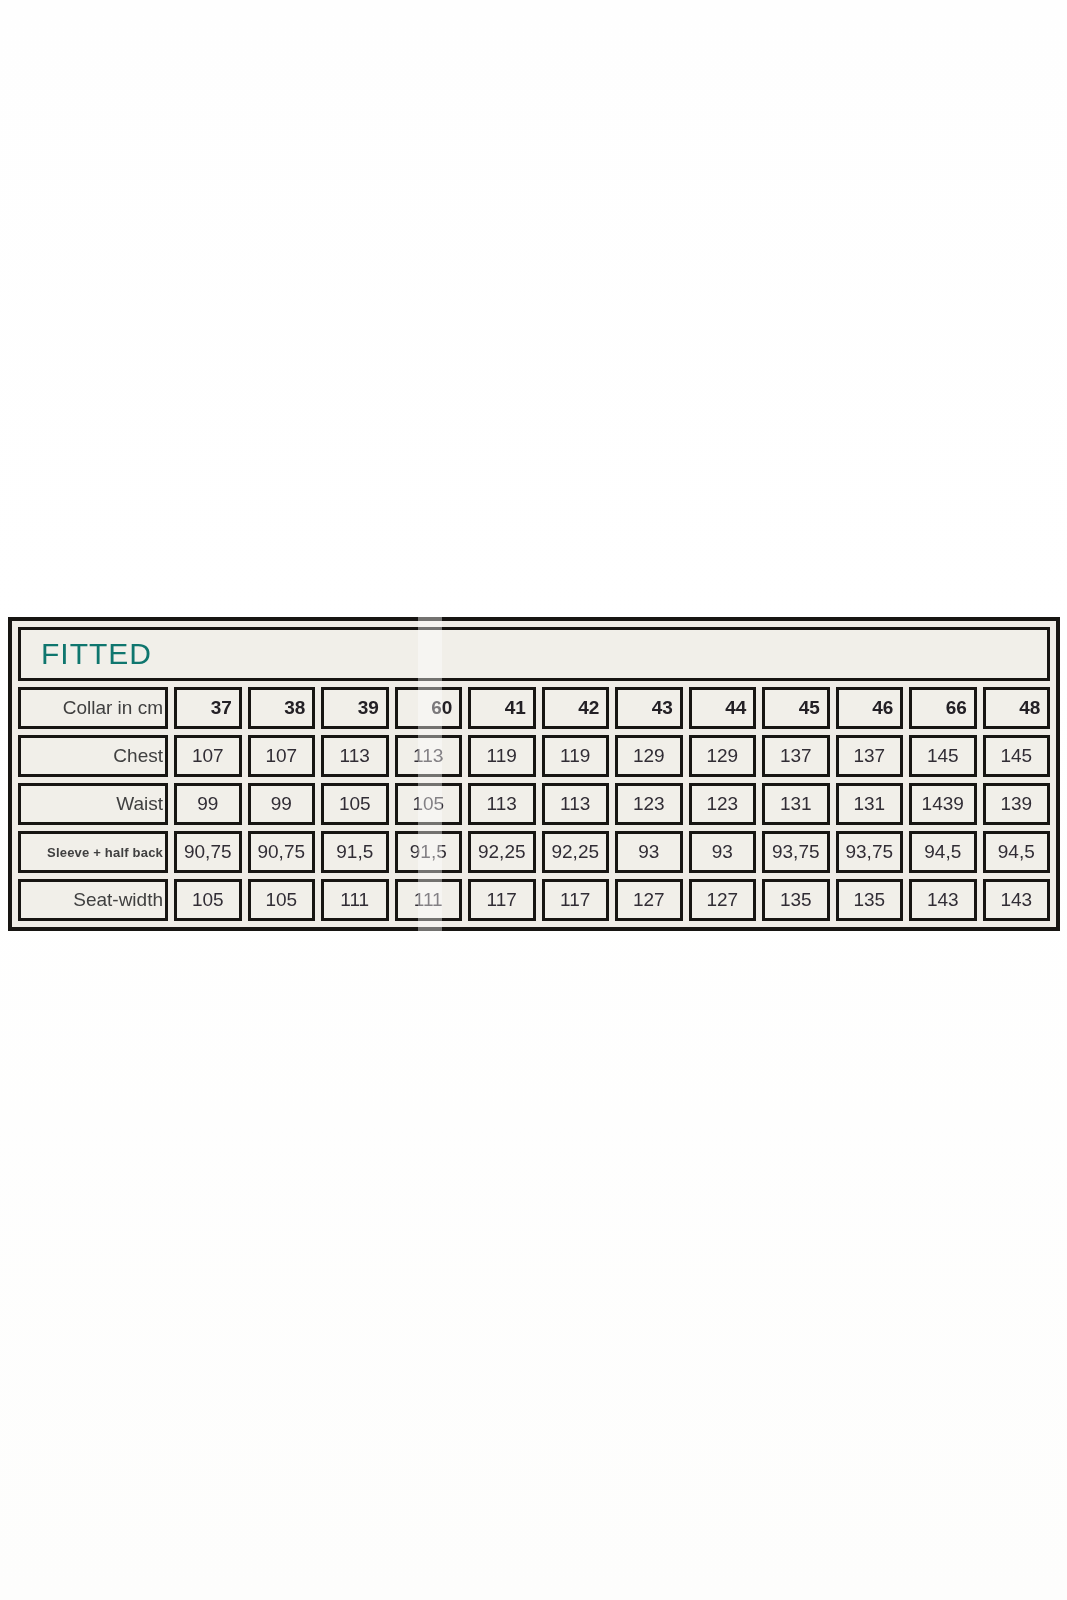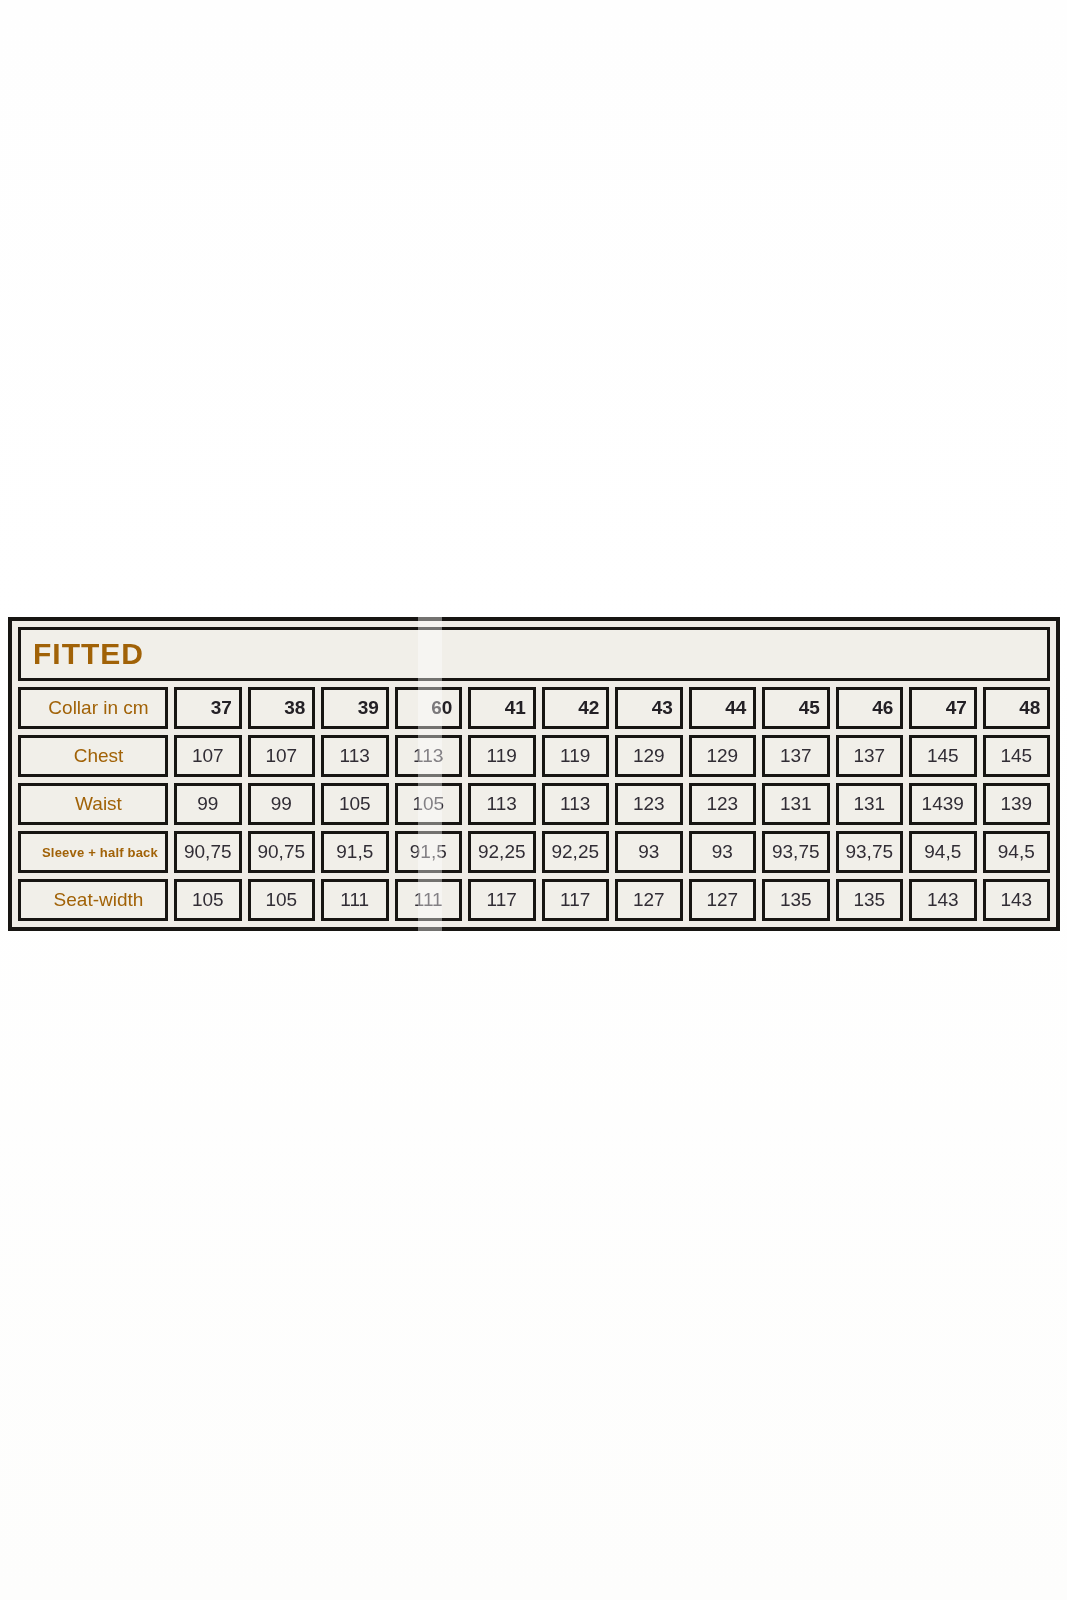--- a/index.html
+++ b/index.html
@@ -38,35 +38,35 @@
     text-align: center;
     vertical-align: middle;
     height: 34px;
     padding: 1px 2px;
     overflow: hidden;
     white-space: nowrap;
   }
   table.size-table td.title-cell {
     height: 46px;
     text-align: left;
-    padding-left: 12px;
+    padding-left: 20px;
     font-size: 30px;
     letter-spacing: 1px;
-    color: #a16207;
-    font-weight: 700;
+    color: #0f766e;
+    font-weight: 400;
   }
   table.size-table th.size-cell {
     font-weight: 700;
     color: #232025;
     padding-left: 29px;
   }
   table.size-table td.label-cell {
-    text-align: center;
+    text-align: right;
     padding-left: 13px;
-    color: #a16207;
+    color: #404040;
     font-weight: 400;
   }
   table.size-table td.label-cell.small-label {
     font-size: 13px;
     font-weight: 700;
     letter-spacing: 0.2px;
     padding-left: 16px;
   }
   
   .scan-streak {
@@ -96,21 +96,21 @@
           <th class="size-cell">37</th>
           <th class="size-cell">38</th>
           <th class="size-cell">39</th>
           <th class="size-cell">60</th>
           <th class="size-cell">41</th>
           <th class="size-cell">42</th>
           <th class="size-cell">43</th>
           <th class="size-cell">44</th>
           <th class="size-cell">45</th>
           <th class="size-cell">46</th>
-          <th class="size-cell">47</th>
+          <th class="size-cell">66</th>
           <th class="size-cell">48</th>
         </tr>
         <tr>
           <td class="label-cell">Chest</td>
           <td class="value-cell">107</td>
           <td class="value-cell">107</td>
           <td class="value-cell">113</td>
           <td class="value-cell">113</td>
           <td class="value-cell">119</td>
           <td class="value-cell">119</td>

